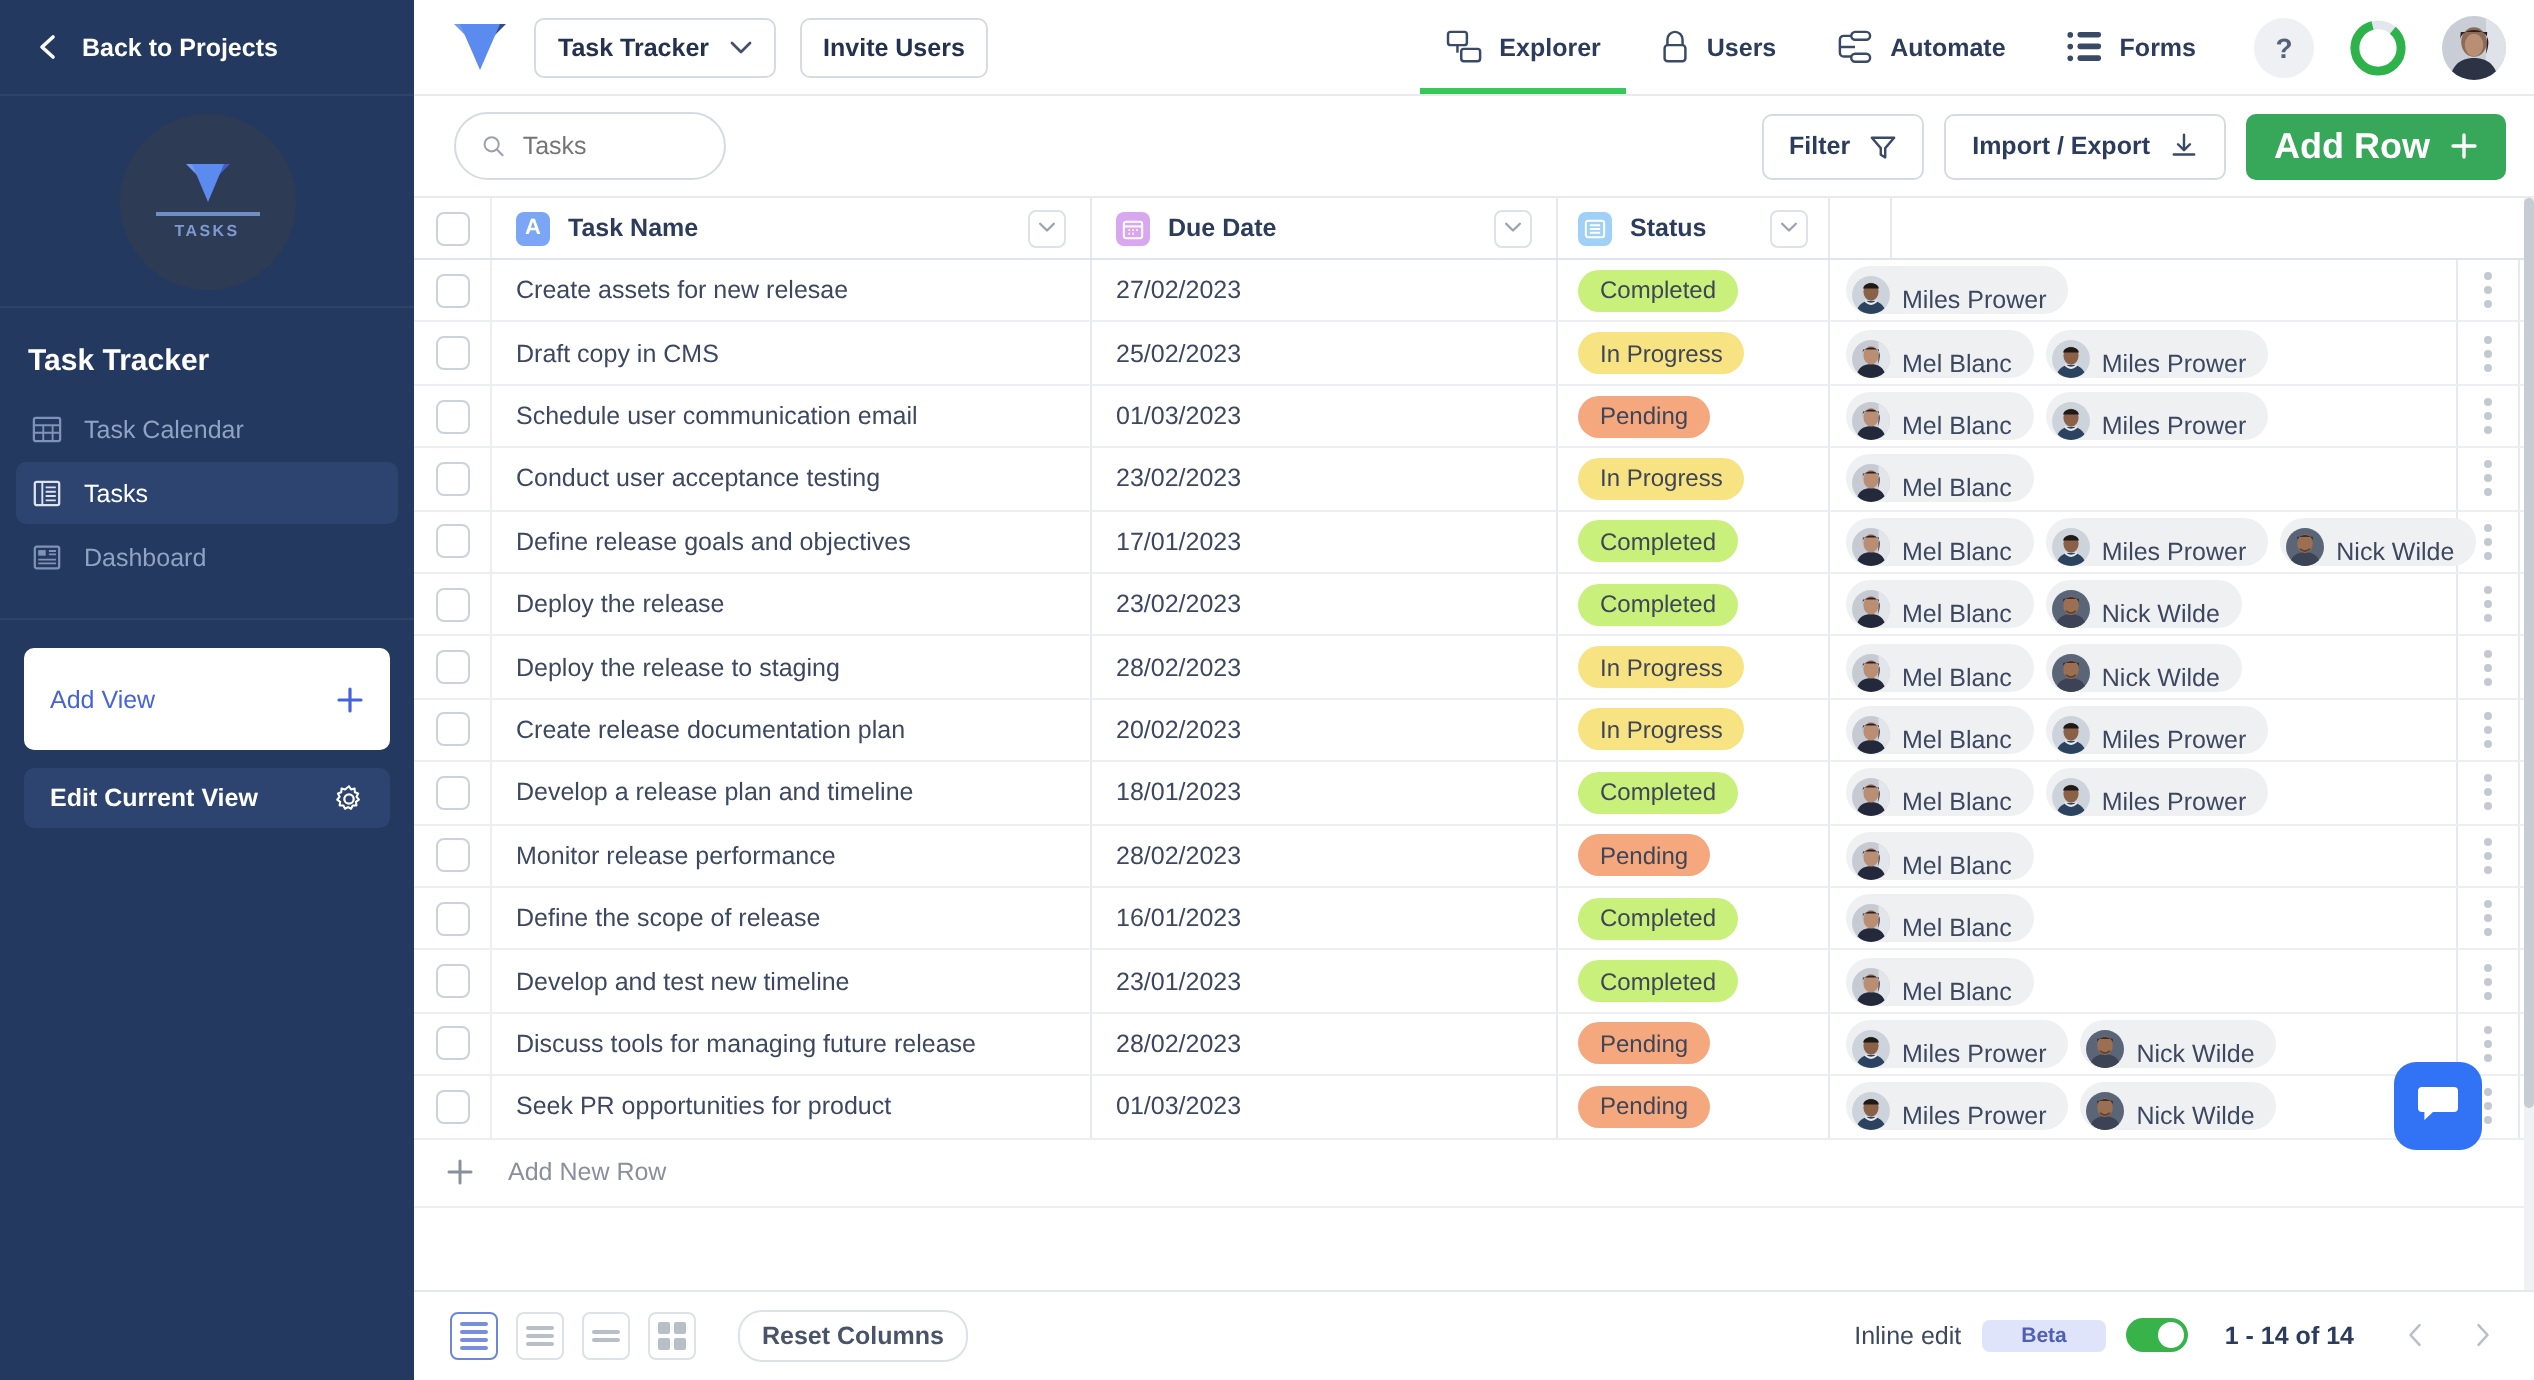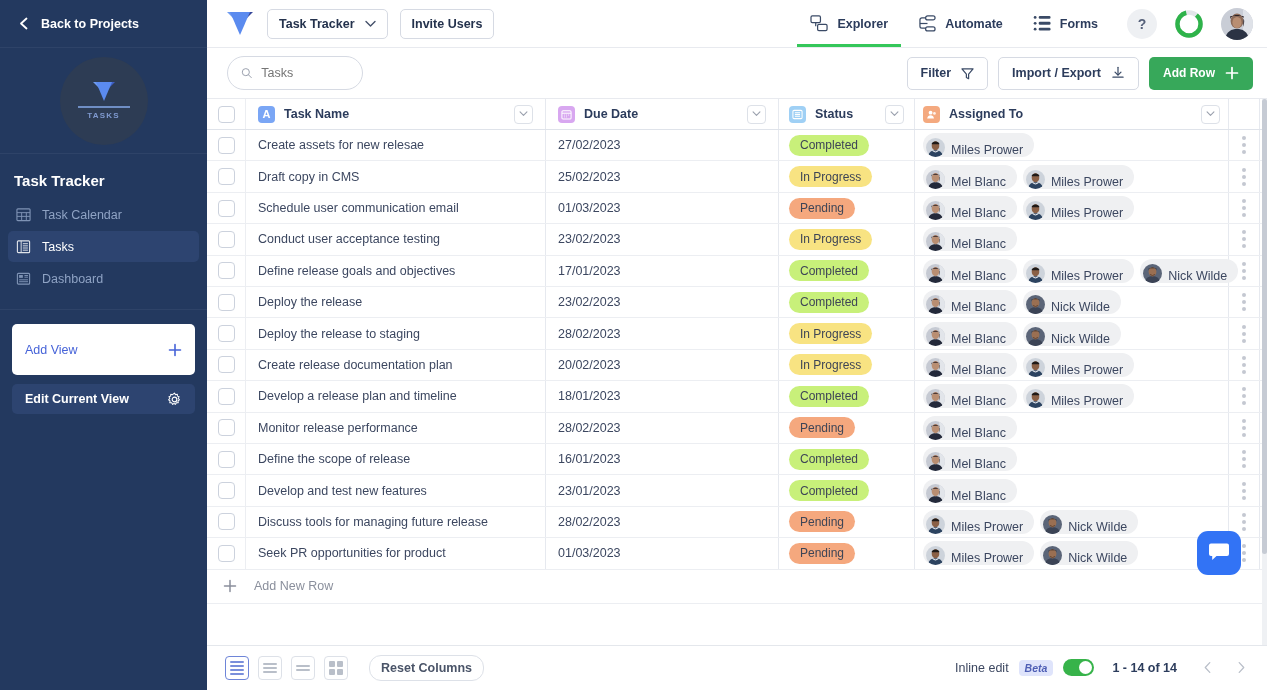--- a/index.html
+++ b/index.html
@@ -106,21 +106,21 @@
   }
   .tb-right { margin-left:auto; display:flex; align-items:center; gap: 10px; }
   .btn-o {
     height: 33px; border:1px solid #d6dae3; border-radius:5px; background:#fff;
     display:flex; align-items:center; gap:10px; padding: 0 13px;
     font-size:12.5px; font-weight:bold; color:#2c3c5c; cursor:pointer; white-space:nowrap;justify-content:space-between;
   }
   .btn-green {
     height: 33px; border-radius:5px; background:#37a85a; color:#fff;
     display:flex; align-items:center; gap:10px; padding: 0 14px;
-    font-size:12px; font-weight:bold; cursor:pointer; border:0; white-space:nowrap;
+    font-size:18px; font-weight:bold; cursor:pointer; border:0; white-space:nowrap;
   }
 
   
   .grid-wrap { flex:1 1 auto; position:relative; overflow:hidden; background:#fff; }
   .grid { width: 1262px; }
   .row { display:flex; height: 31.4px; align-items:stretch; }
   .hrow { height: 31px; background:#fff; border-bottom:1px solid #dfe3ea; }
   .c-check { width: 39px; flex:0 0 39px; display:flex; align-items:center; justify-content:center;
              border-right:1px solid #eceef2; }
   .cbx { width:17px; height:17px; border:1px solid #ccd2dd; border-radius:4px; background:#fff; cursor:pointer; }
@@ -186,21 +186,21 @@
   .dens.grid4 i { width: 6px; height:6px; border-radius:1px; }
   .reset-btn {
     height: 26px; border:1px solid #dde1e8; border-radius:12px; background:#fff;
     padding: 0 11px; font-size:12.5px; font-weight:bold; color:#4a5468; cursor:pointer;
     display:flex; align-items:center; margin-left: 12px;
   }
   .bb-right { margin-left:auto; display:flex; align-items:center; gap: 10px; }
   .inline-lbl { font-size:12.5px; color:#3c4760; }
   .beta {
     background:#dfe4fb; color:#4f5fb5; font-size:10.5px; font-weight:bold;
-    border-radius:4px; padding: 2px 6px; font-style: italic;
+    border-radius:4px; padding: 2px 20px;
   }
   .toggle { width: 31px; height:17px; border-radius:9px; background:#37b34a; position:relative; cursor:pointer; }
   .toggle .knob { position:absolute; top:2px; right:2px; width:13px; height:13px; border-radius:50%; background:#fff; }
   .pager { font-size:12.5px; font-weight:bold; color:#2c3c5c; margin: 0 8px; }
   .pg-btn { width: 24px; height:24px; display:flex; align-items:center; justify-content:center; cursor:pointer; }
 
   .chat-fab {
     position:absolute; right: 26px; bottom: 70px; width: 44px; height: 44px;
     border-radius: 11px; background:#3273f5; display:flex; align-items:center;
     justify-content:center; cursor:pointer; z-index: 20;
@@ -301,20 +301,27 @@
 
         <div class="nav-tab active">
           <svg width="19" height="17" viewBox="0 0 20 18">
             <rect x="1" y="1" width="10" height="7" rx="1.4" fill="none" stroke="#3a4a66" stroke-width="1.3"></rect>
             <path d="M6 8 V12" stroke="#3a4a66" stroke-width="1.3"></path>
             <rect x="8" y="10" width="10" height="6.5" rx="1.4" fill="none" stroke="#3a4a66" stroke-width="1.3"></rect>
           </svg>
           <span>Explorer</span>
         </div>
 
+        <div class="nav-tab">
+          <svg width="15" height="17" viewBox="0 0 15 18">
+            <path d="M3.5 8 V5 a4 4 0 0 1 8 0 V8" fill="none" stroke="#3a4a66" stroke-width="1.3"></path>
+            <rect x="2" y="8" width="11" height="8.5" rx="1.6" fill="none" stroke="#3a4a66" stroke-width="1.3"></rect>
+          </svg>
+          <span>Users</span>
+        </div>
 
         <div class="nav-tab">
           <svg width="19" height="17" viewBox="0 0 20 18">
             <rect x="8" y="1" width="10" height="4.2" rx="2.1" fill="none" stroke="#3a4a66" stroke-width="1.3"></rect>
             <rect x="8" y="12.6" width="10" height="4.2" rx="2.1" fill="none" stroke="#3a4a66" stroke-width="1.3"></rect>
             <path d="M8 3.1 H4 a2 2 0 0 0 -2 2 V12 a2 2 0 0 0 2 2 H8" fill="none" stroke="#3a4a66" stroke-width="1.3"></path>
             <path d="M2 9 H10" fill="none" stroke="#3a4a66" stroke-width="1.3"></path>
           </svg>
           <span>Automate</span>
         </div>
@@ -436,37 +443,20 @@
               </span>
               <span class="hlabel">Status</span>
               <span class="hcaret">
                 <svg width="9" height="6" viewBox="0 0 10 7">
                   <path d="M1 1 L5 5 L9 1" fill="none" stroke="#9aa0ad" stroke-width="1.3" stroke-linecap="round" stroke-linejoin="round"></path>
                 </svg>
               </span>
             </div>
           </div>
 
-          <div class="c-asg">
-            <div class="hcell-inner">
-              <span class="col-ico" style="background:#f4a97f;">
-                <svg width="11" height="11" viewBox="0 0 12 12">
-                  <circle cx="5" cy="4" r="2.1" fill="#fff"></circle>
-                  <path d="M1.3 10.4 C1.6 7.6 3.2 6.7 5 6.7 C6.8 6.7 8.4 7.6 8.7 10.4 Z" fill="#fff"></path>
-                  <circle cx="9.2" cy="4.8" r="1.5" fill="#fff" opacity=".85"></circle>
-                </svg>
-              </span>
-              <span class="hlabel">Assigned To</span>
-              <span class="hcaret">
-                <svg width="9" height="6" viewBox="0 0 10 7">
-                  <path d="M1 1 L5 5 L9 1" fill="none" stroke="#9aa0ad" stroke-width="1.3" stroke-linecap="round" stroke-linejoin="round"></path>
-                </svg>
-              </span>
-            </div>
-          </div>
 
           <div class="c-dots"></div>
         </div>
 
         <div id="rows-host">
             <div class="row drow">
               <div class="c-check">
                 <div class="cbx"></div>
               </div>
               <div class="c-name">
@@ -906,21 +896,21 @@
                   <i></i>
                   <i></i>
                 </span>
               </div>
             </div>
             <div class="row drow">
               <div class="c-check">
                 <div class="cbx"></div>
               </div>
               <div class="c-name">
-                <span class="cell-txt">Develop and test new features</span>
+                <span class="cell-txt">Develop and test new timeline</span>
               </div>
               <div class="c-date">
                 <span class="cell-txt">23/01/2023</span>
               </div>
               <div class="c-stat">
                 <span class="badge b-completed">Completed</span>
               </div>
               <div class="c-asg">
                 <span class="chip">
                   <span class="av"><svg viewBox="0 0 20 20" width="19" height="19">

